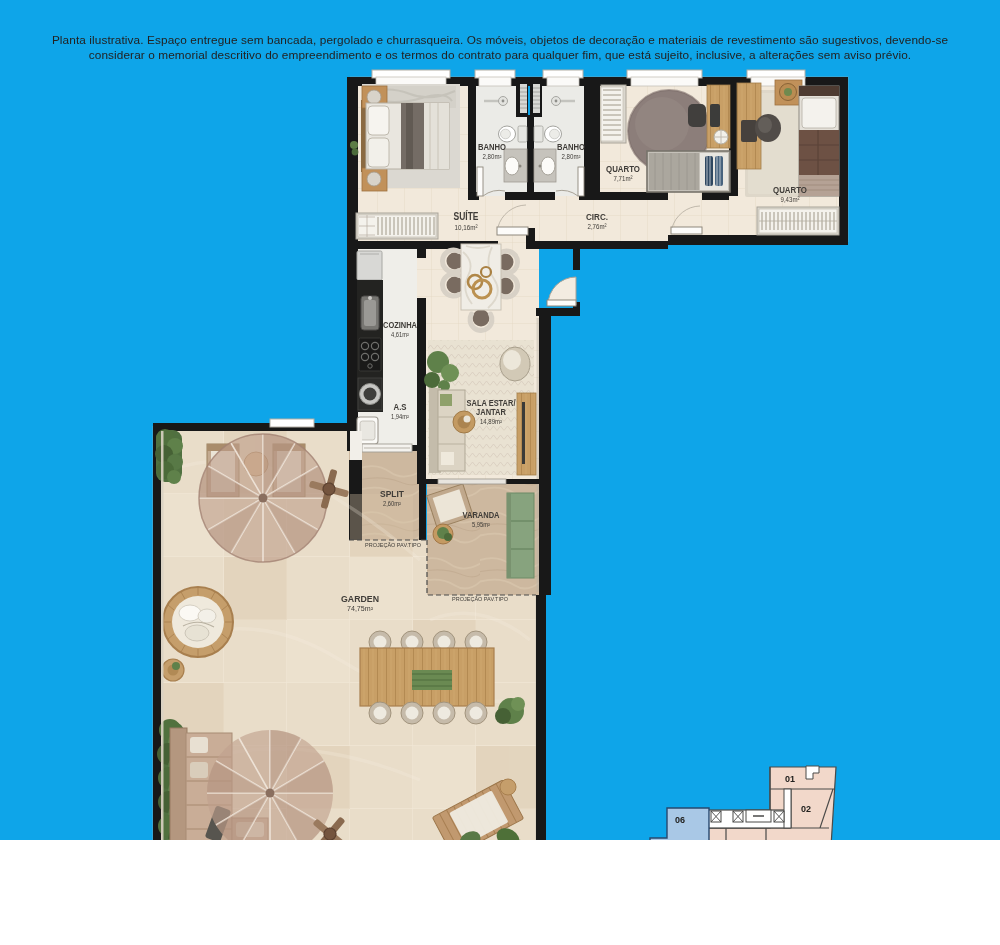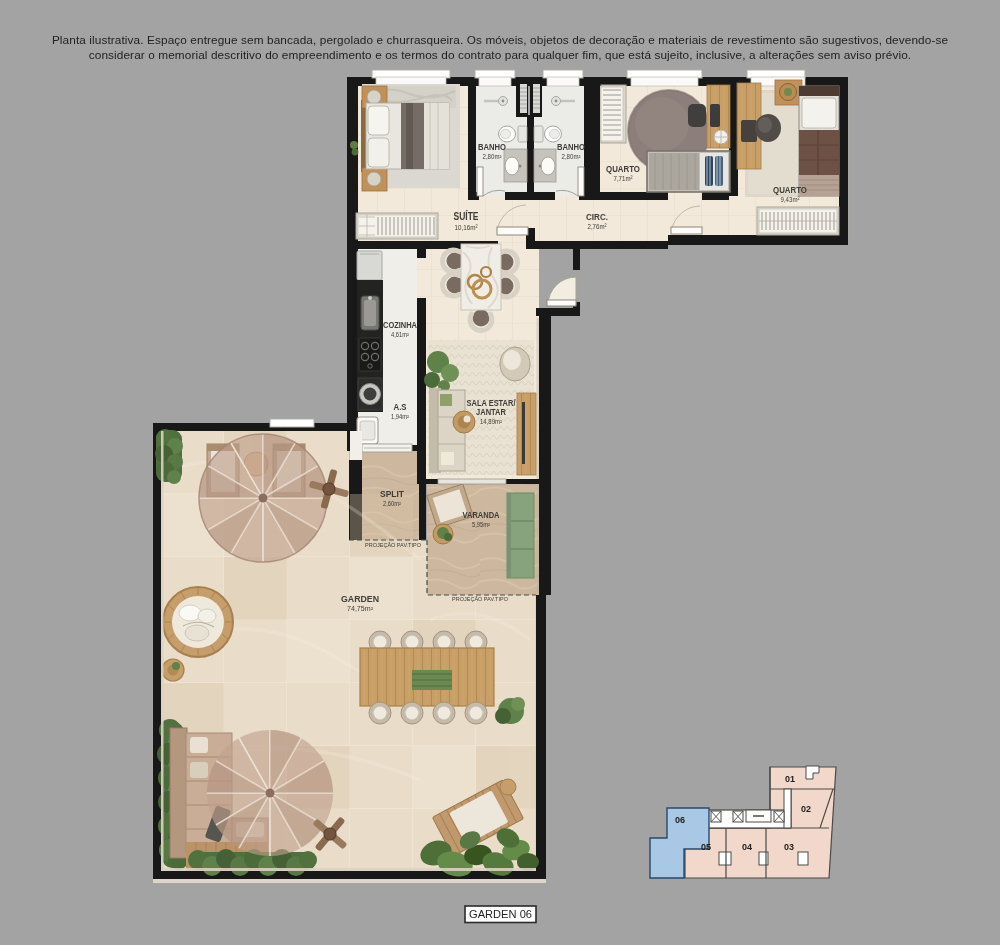--- a/index.html
+++ b/index.html
@@ -1,16 +1,16 @@
 <!DOCTYPE html>
 <html><head>
 <meta charset="utf-8">
 <style>
   html,body{margin:0;padding:0;background:#ffffff;}
-  #page{position:relative;width:1000px;height:945px;background:#a3a3a3;overflow:hidden;
+  #page{position:relative;width:1000px;height:840px;background:#0ea5e9;overflow:hidden;
         font-family:"Liberation Sans", sans-serif;}
   #disclaimer{position:absolute;left:0;top:33px;width:1000px;text-align:center;
         font-size:11.8px;line-height:15.4px;color:#222222;letter-spacing:0.1px;}
   svg text{font-family:"Liberation Sans", sans-serif;}
 </style>
 </head>
 <body>
 <div id="page">
 
 <div id="disclaimer">Planta ilustrativa. Espaço entregue sem bancada, pergolado e churrasqueira. Os móveis, objetos de decoração e materiais de revestimento são sugestivos, devendo-se<br>considerar o memorial descritivo do empreendimento e os termos do contrato para qualquer fim, que está sujeito, inclusive, a alterações sem aviso prévio.</div>

